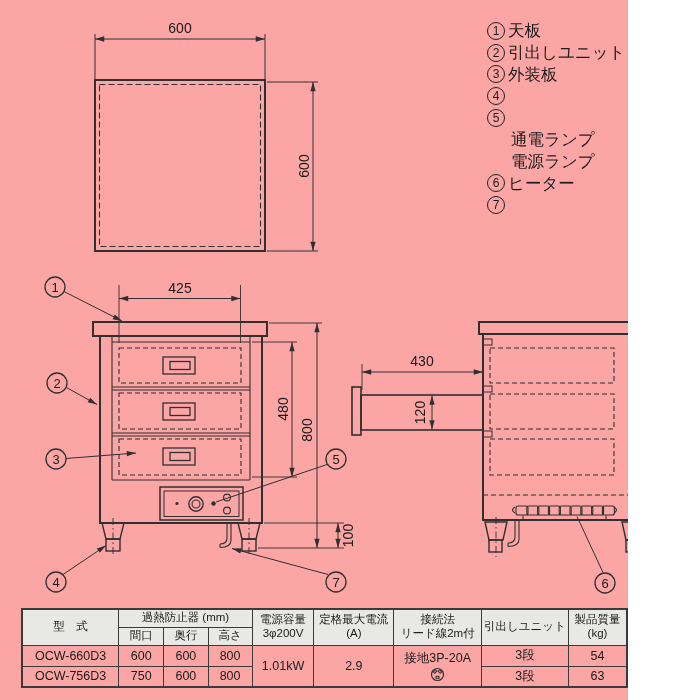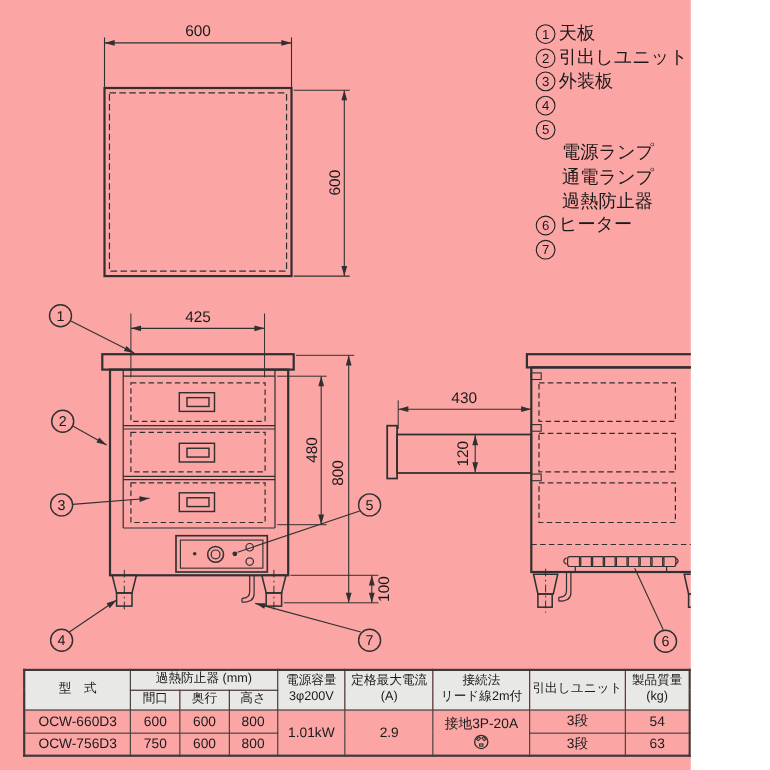--- a/index.html
+++ b/index.html
@@ -244,27 +244,24 @@
         <span class="lg-num">3</span>
         <span>外装板</span>
       </div>
     <div class="lg-row">
         <span class="lg-num">4</span>
       </div>
     <div class="lg-row">
         <span class="lg-num">5</span>
       </div>
     <div class="lg-row indent">
+        <span>通電ランプ</span>
+      </div>
+    <div class="lg-row indent">
         <span>電源ランプ</span>
-      </div>
-    <div class="lg-row indent">
-        <span>通電ランプ</span>
-      </div>
-    <div class="lg-row indent">
-        <span>過熱防止器</span>
       </div>
     <div class="lg-row">
         <span class="lg-num">6</span>
         <span>ヒーター</span>
       </div>
     <div class="lg-row">
         <span class="lg-num">7</span>
       </div>
   </div>
 

